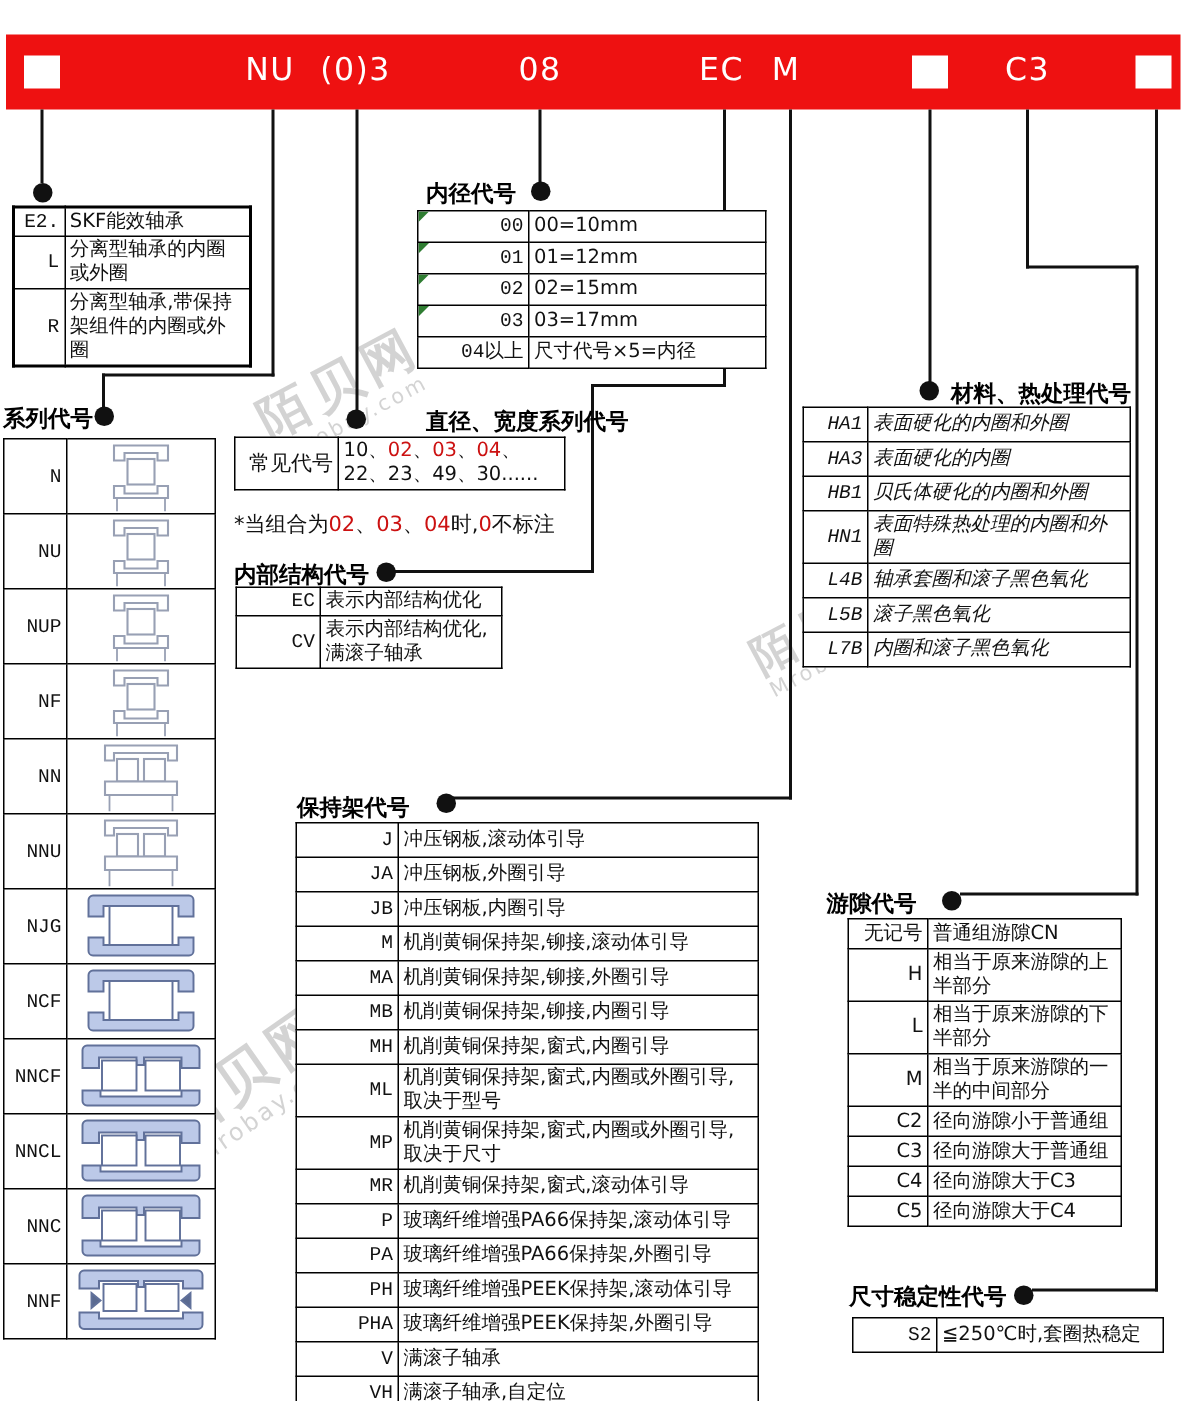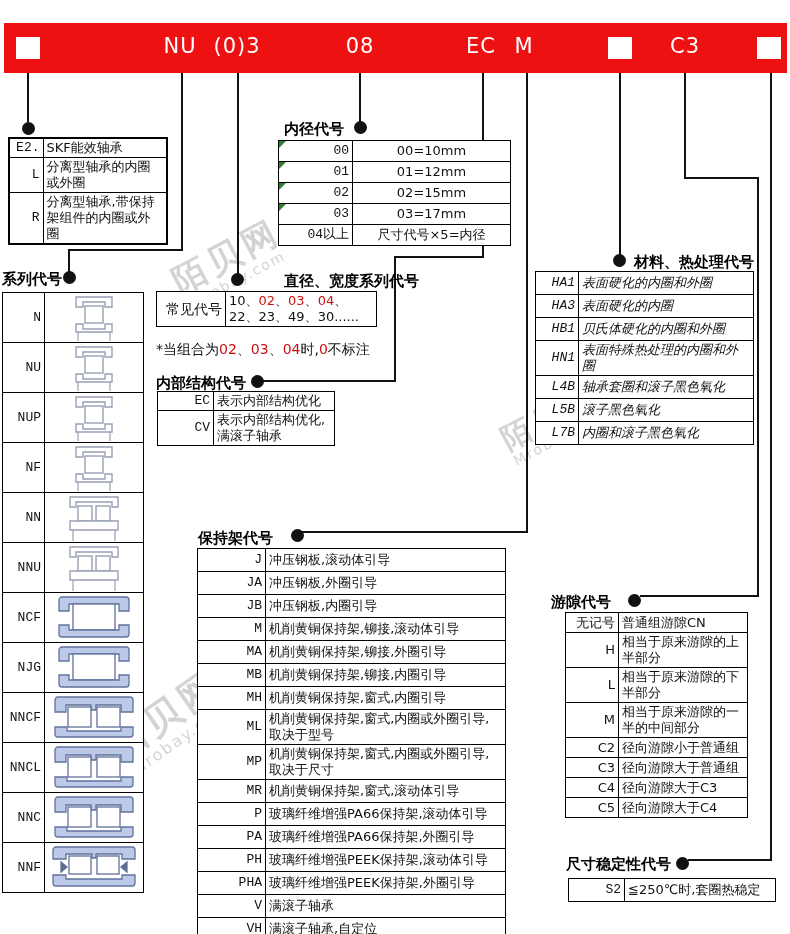--- a/index.html
+++ b/index.html
@@ -26,21 +26,21 @@
   .red{color:#cc1111;}
   
   td.corner{position:relative;}
   td.corner:before{content:"";position:absolute;left:0;top:0;border-left:7px solid #2f7d32;
                    border-bottom:7px solid transparent;}
   
   .series-tbl td{height:47px;}
   .series-tbl td.icon-cell{text-align:center;padding:0;}
   .bearing svg{display:block;margin:0 auto;}
   
-  .bore-tbl td{height:18px;text-align:center;}
+  .bore-tbl td{height:18px;}
   
   .rows22 td{height:20px;}
   
   .note{position:absolute;font-size:14px;white-space:nowrap;}
   
   .wm{position:absolute;color:rgba(150,150,150,0.42);text-align:center;pointer-events:none;
       transform-origin:center;line-height:1.05;}
   .wm .cn{display:block;font-weight:bold;letter-spacing:5px;white-space:nowrap;}
   .wm .en{display:block;font-size:14px;letter-spacing:2px;white-space:nowrap;}
 </style>
@@ -272,32 +272,32 @@
                   <path d="M22 26 h48 v9 h-48 z"></path>
                 </g>
                 <g stroke="#98a0b4" stroke-width="1.2">
                   <line x1="25" y1="35" x2="25" y2="46"></line>
                   <line x1="67" y1="35" x2="67" y2="46"></line>
                 </g>
               </svg></span></td>
         </tr>
 
         <tr>
-          <td class="code">NCF</td>
+          <td class="code">NJG</td>
           <td class="icon-cell"><span class="bearing"><svg width="92" height="46" viewBox="0 0 92 46">
                 <g stroke="#61719a" stroke-width="1.3">
                   <path fill="#bcc9e8" d="M14 2 h64 a3 3 0 0 1 3 3 v11 h-10 v-7 h-50 v7 h-10 v-11 a3 3 0 0 1 3 -3 z"></path>
                   <rect x="25" y="9" width="42" height="26" fill="#fff"></rect>
                   <path fill="#bcc9e8" d="M11 30 h10 v5 h50 v-5 h10 v9 a3 3 0 0 1 -3 3 h-64 a3 3 0 0 1 -3 -3 z"></path>
                 </g>
               </svg></span></td>
         </tr>
 
         <tr>
-          <td class="code">NJG</td>
+          <td class="code">NCF</td>
           <td class="icon-cell"><span class="bearing"><svg width="92" height="46" viewBox="0 0 92 46">
                 <g stroke="#61719a" stroke-width="1.3">
                   <path fill="#bcc9e8" d="M14 2 h64 a3 3 0 0 1 3 3 v11 h-10 v-7 h-50 v7 h-10 v-11 a3 3 0 0 1 3 -3 z"></path>
                   <rect x="25" y="9" width="42" height="26" fill="#fff"></rect>
                   <path fill="#bcc9e8" d="M11 30 h10 v5 h50 v-5 h10 v9 a3 3 0 0 1 -3 3 h-64 a3 3 0 0 1 -3 -3 z"></path>
                 </g>
               </svg></span></td>
         </tr>
 
         <tr>

